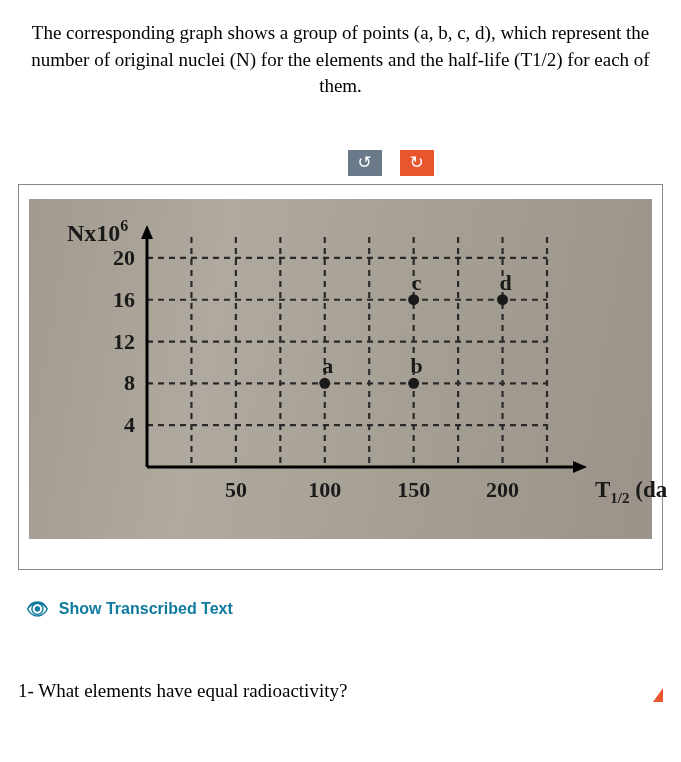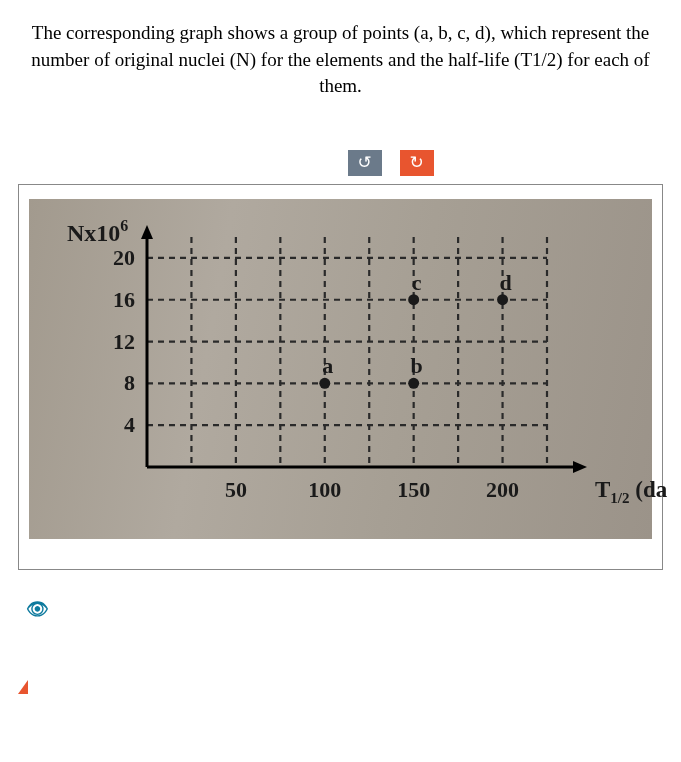--- a/index.html
+++ b/index.html
@@ -98,17 +98,19 @@
         <circle cx="366.66666666666663" cy="82.72727272727272" r="5.5" fill="#1a1a1a"></circle>
         <text x="369.66666666666663" y="72.72727272727272" text-anchor="middle" font-family="Times New Roman" font-size="22" font-weight="bold" fill="#1a1a1a">c</text>
         <circle cx="455.55555555555554" cy="82.72727272727272" r="5.5" fill="#1a1a1a"></circle>
         <text x="458.55555555555554" y="72.72727272727272" text-anchor="middle" font-family="Times New Roman" font-size="22" font-weight="bold" fill="#1a1a1a">d</text>
       </svg>
   </div>
 </div>
 
 <div class="show-transcribed">
   <span class="eye-icon">👁</span>
+  <span>Show Transcribed Text</span>
 </div>
 
 <div class="question-row">
+  <div>1- What elements have equal radioactivity?</div>
   <div class="flag-icon"></div>
 </div>
 
 </body></html>

